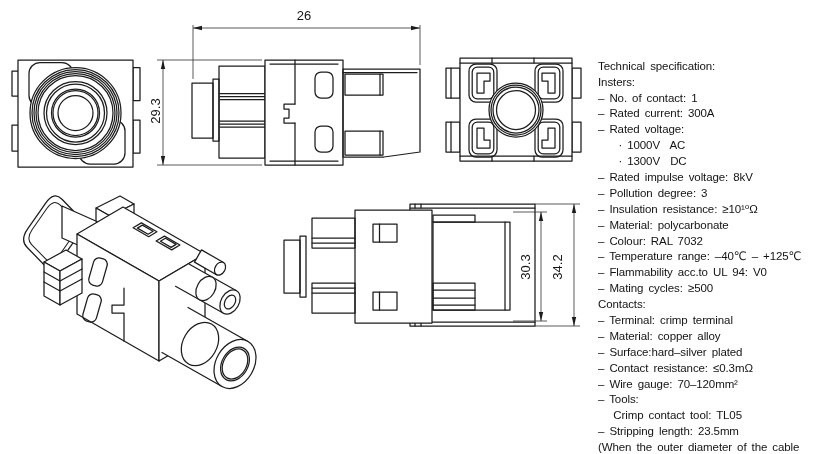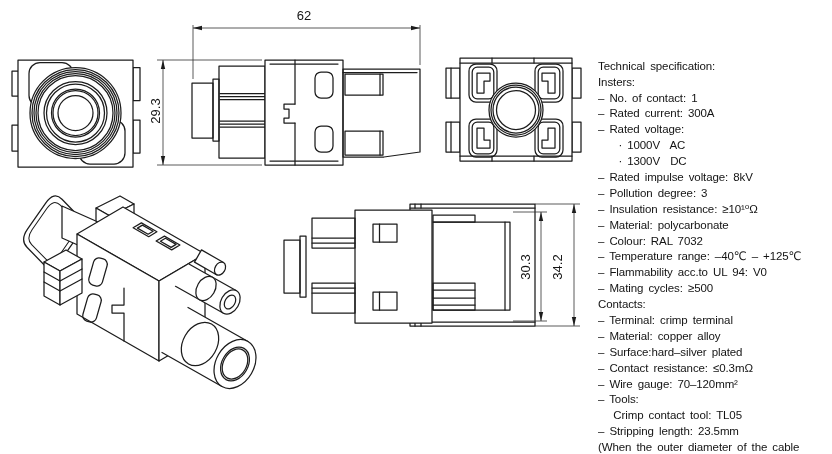--- a/index.html
+++ b/index.html
@@ -211,21 +211,21 @@
 
       <g>
         <path d="M535,204 H580 M535,326 H580" class="thin"></path>
         <path d="M574,204 V326" class="thin"></path>
         <polygon points="574,204 571.8,213 576.2,213" class="arr"></polygon>
         <polygon points="574,326 571.8,317 576.2,317" class="arr"></polygon>
       </g>
     </g>
   </svg>
 
-  <div class="dim" style="left:289px;top:9px;width:30px;">62</div>
+  <div class="dim" style="left:289px;top:9px;width:30px;">26</div>
   <div class="dim rot" style="left:139px;top:104px;width:34px;height:14px;">29.3</div>
   <div class="dim rot" style="left:509px;top:260px;width:34px;height:14px;">30.3</div>
   <div class="dim rot" style="left:541px;top:260px;width:34px;height:14px;">34.2</div>
 
   <div class="spec">
     
   <div class="spec-line">Technical specification:</div><div class="spec-line">Insters:</div><div class="spec-line">– No. of contact: 1</div><div class="spec-line">– Rated current: 300A</div><div class="spec-line">– Rated voltage:</div><div class="spec-line">    · 1000V  AC</div><div class="spec-line">    · 1300V  DC</div><div class="spec-line">– Rated impulse voltage: 8kV</div><div class="spec-line">– Pollution degree: 3</div><div class="spec-line">– Insulation resistance: ≥10¹⁰Ω</div><div class="spec-line">– Material: polycarbonate</div><div class="spec-line">– Colour: RAL 7032</div><div class="spec-line">– Temperature range: –40℃ – +125℃</div><div class="spec-line">– Flammability acc.to UL 94: V0</div><div class="spec-line">– Mating cycles: ≥500</div><div class="spec-line">Contacts:</div><div class="spec-line">– Terminal: crimp terminal</div><div class="spec-line">– Material: copper alloy</div><div class="spec-line">– Surface:hard–silver plated</div><div class="spec-line">– Contact resistance: ≤0.3mΩ</div><div class="spec-line">– Wire gauge: 70–120mm²</div><div class="spec-line">– Tools:</div><div class="spec-line">   Crimp contact tool: TL05</div><div class="spec-line">– Stripping length: 23.5mm</div><div class="spec-line">(When the outer diameter of the cable</div></div>
 
 </div>
 

